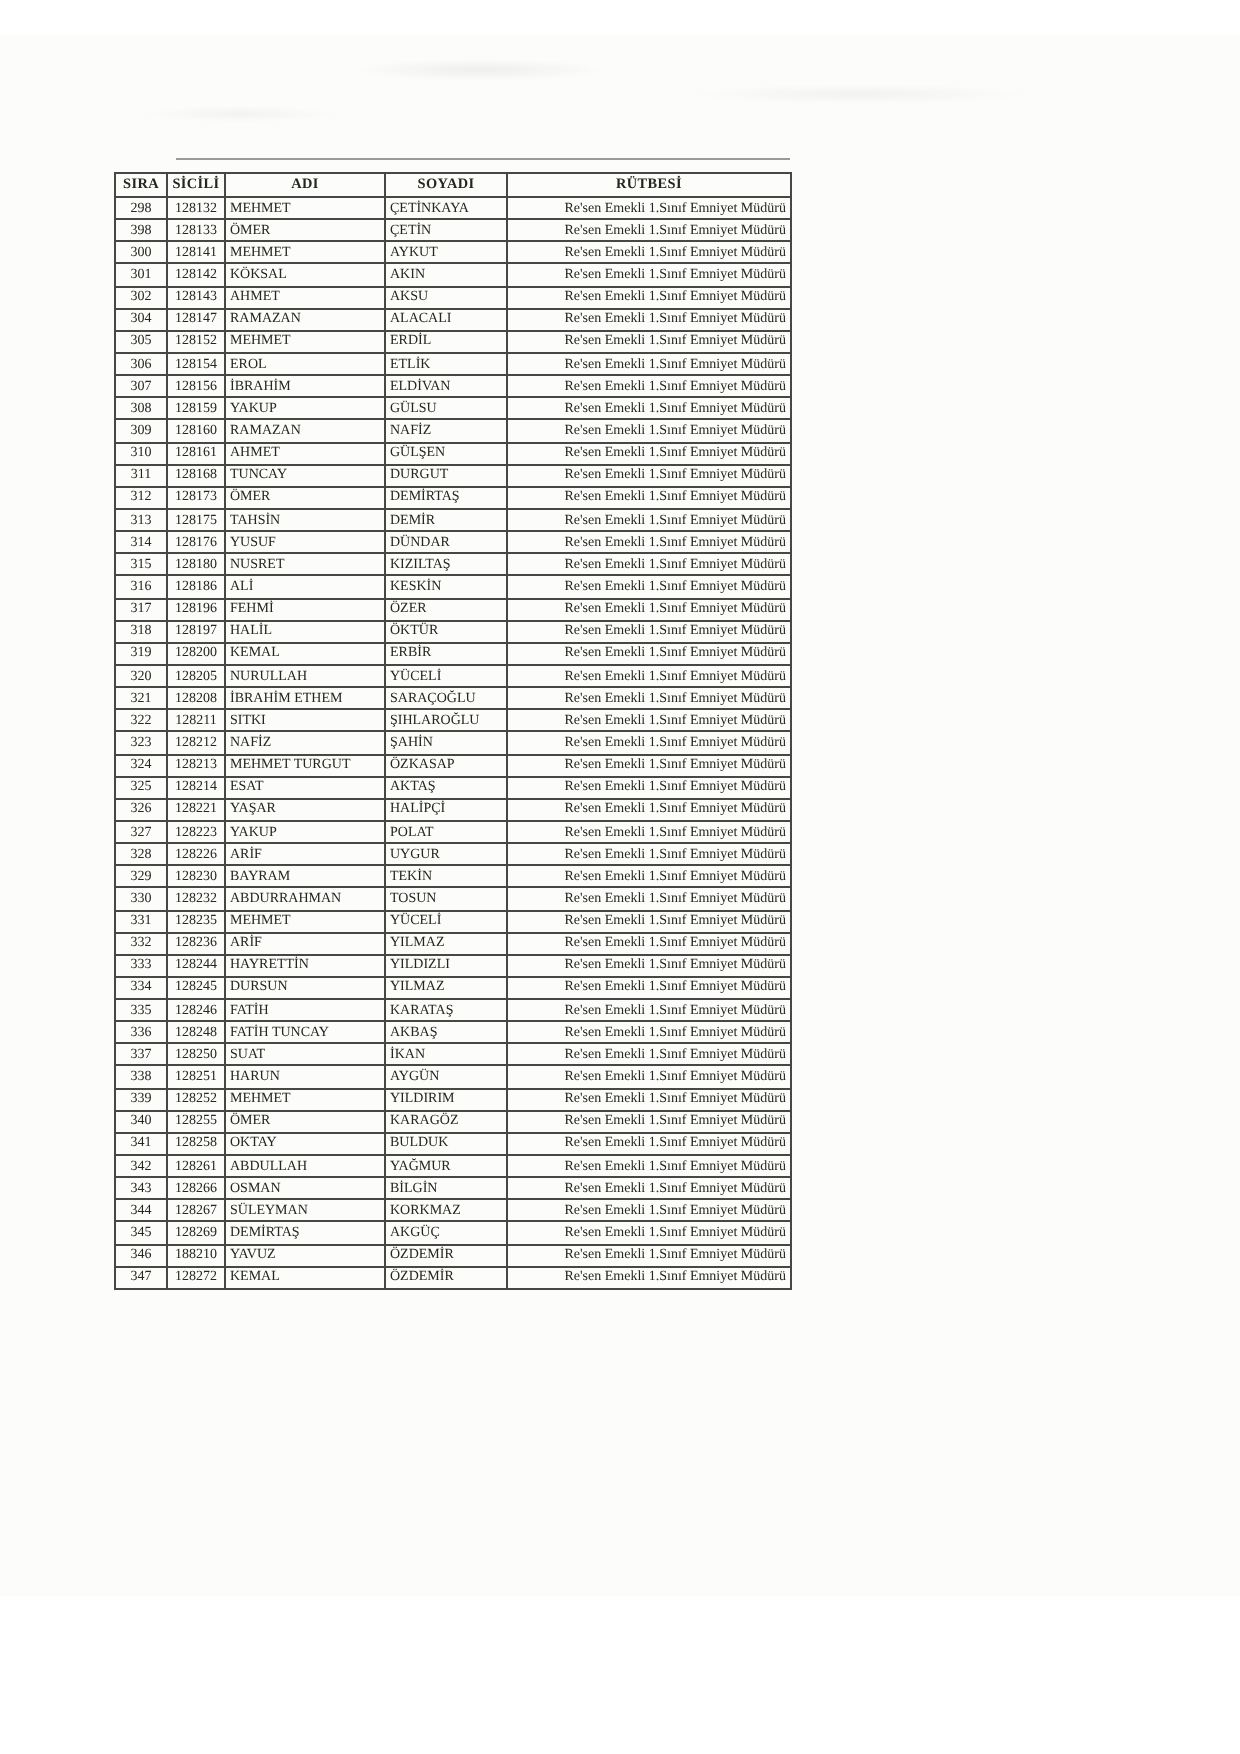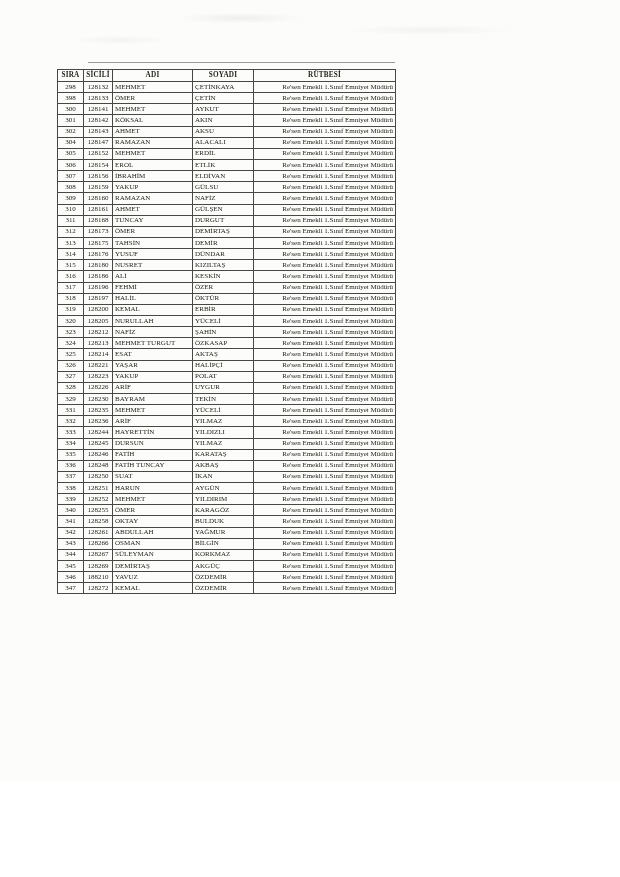--- a/index.html
+++ b/index.html
@@ -4,20 +4,21 @@
 <style>
   html, body { margin: 0; padding: 0; background: #ffffff; }
   .page {
     position: relative;
     width: 620px;
     height: 781px;
     background: #fcfcfa;
     overflow: hidden;
     font-family: "Liberation Serif", serif;
     color: #222;
+    margin-top: 17px;
   }
   
   .scan-noise-top {
     position: absolute;
     left: 0; top: 0;
     width: 620px; height: 60px;
     background:
       radial-gradient(ellipse 90px 8px at 240px 18px, rgba(120,120,120,0.10), transparent 70%),
       radial-gradient(ellipse 120px 7px at 430px 30px, rgba(120,120,120,0.08), transparent 70%),
       radial-gradient(ellipse 70px 6px at 120px 40px, rgba(120,120,120,0.07), transparent 70%);
@@ -236,20 +237,34 @@
       <td class="col-rutbe">Re'sen Emekli 1.Sınıf Emniyet Müdürü</td>
     </tr>
         <tr>
       <td class="col-sira">320</td>
       <td class="col-sicil">128205</td>
       <td class="col-adi">NURULLAH</td>
       <td class="col-soyadi">YÜCELİ</td>
       <td class="col-rutbe">Re'sen Emekli 1.Sınıf Emniyet Müdürü</td>
     </tr>
         <tr>
+      <td class="col-sira">321</td>
+      <td class="col-sicil">128208</td>
+      <td class="col-adi">İBRAHİM ETHEM</td>
+      <td class="col-soyadi">SARAÇOĞLU</td>
+      <td class="col-rutbe">Re'sen Emekli 1.Sınıf Emniyet Müdürü</td>
+    </tr>
+        <tr>
+      <td class="col-sira">322</td>
+      <td class="col-sicil">128211</td>
+      <td class="col-adi">SITKI</td>
+      <td class="col-soyadi">ŞIHLAROĞLU</td>
+      <td class="col-rutbe">Re'sen Emekli 1.Sınıf Emniyet Müdürü</td>
+    </tr>
+        <tr>
       <td class="col-sira">323</td>
       <td class="col-sicil">128212</td>
       <td class="col-adi">NAFİZ</td>
       <td class="col-soyadi">ŞAHİN</td>
       <td class="col-rutbe">Re'sen Emekli 1.Sınıf Emniyet Müdürü</td>
     </tr>
         <tr>
       <td class="col-sira">324</td>
       <td class="col-sicil">128213</td>
       <td class="col-adi">MEHMET TURGUT</td>
@@ -282,20 +297,27 @@
       <td class="col-sicil">128226</td>
       <td class="col-adi">ARİF</td>
       <td class="col-soyadi">UYGUR</td>
       <td class="col-rutbe">Re'sen Emekli 1.Sınıf Emniyet Müdürü</td>
     </tr>
         <tr>
       <td class="col-sira">329</td>
       <td class="col-sicil">128230</td>
       <td class="col-adi">BAYRAM</td>
       <td class="col-soyadi">TEKİN</td>
+      <td class="col-rutbe">Re'sen Emekli 1.Sınıf Emniyet Müdürü</td>
+    </tr>
+        <tr>
+      <td class="col-sira">330</td>
+      <td class="col-sicil">128232</td>
+      <td class="col-adi">ABDURRAHMAN</td>
+      <td class="col-soyadi">TOSUN</td>
       <td class="col-rutbe">Re'sen Emekli 1.Sınıf Emniyet Müdürü</td>
     </tr>
         <tr>
       <td class="col-sira">331</td>
       <td class="col-sicil">128235</td>
       <td class="col-adi">MEHMET</td>
       <td class="col-soyadi">YÜCELİ</td>
       <td class="col-rutbe">Re'sen Emekli 1.Sınıf Emniyet Müdürü</td>
     </tr>
         <tr>

